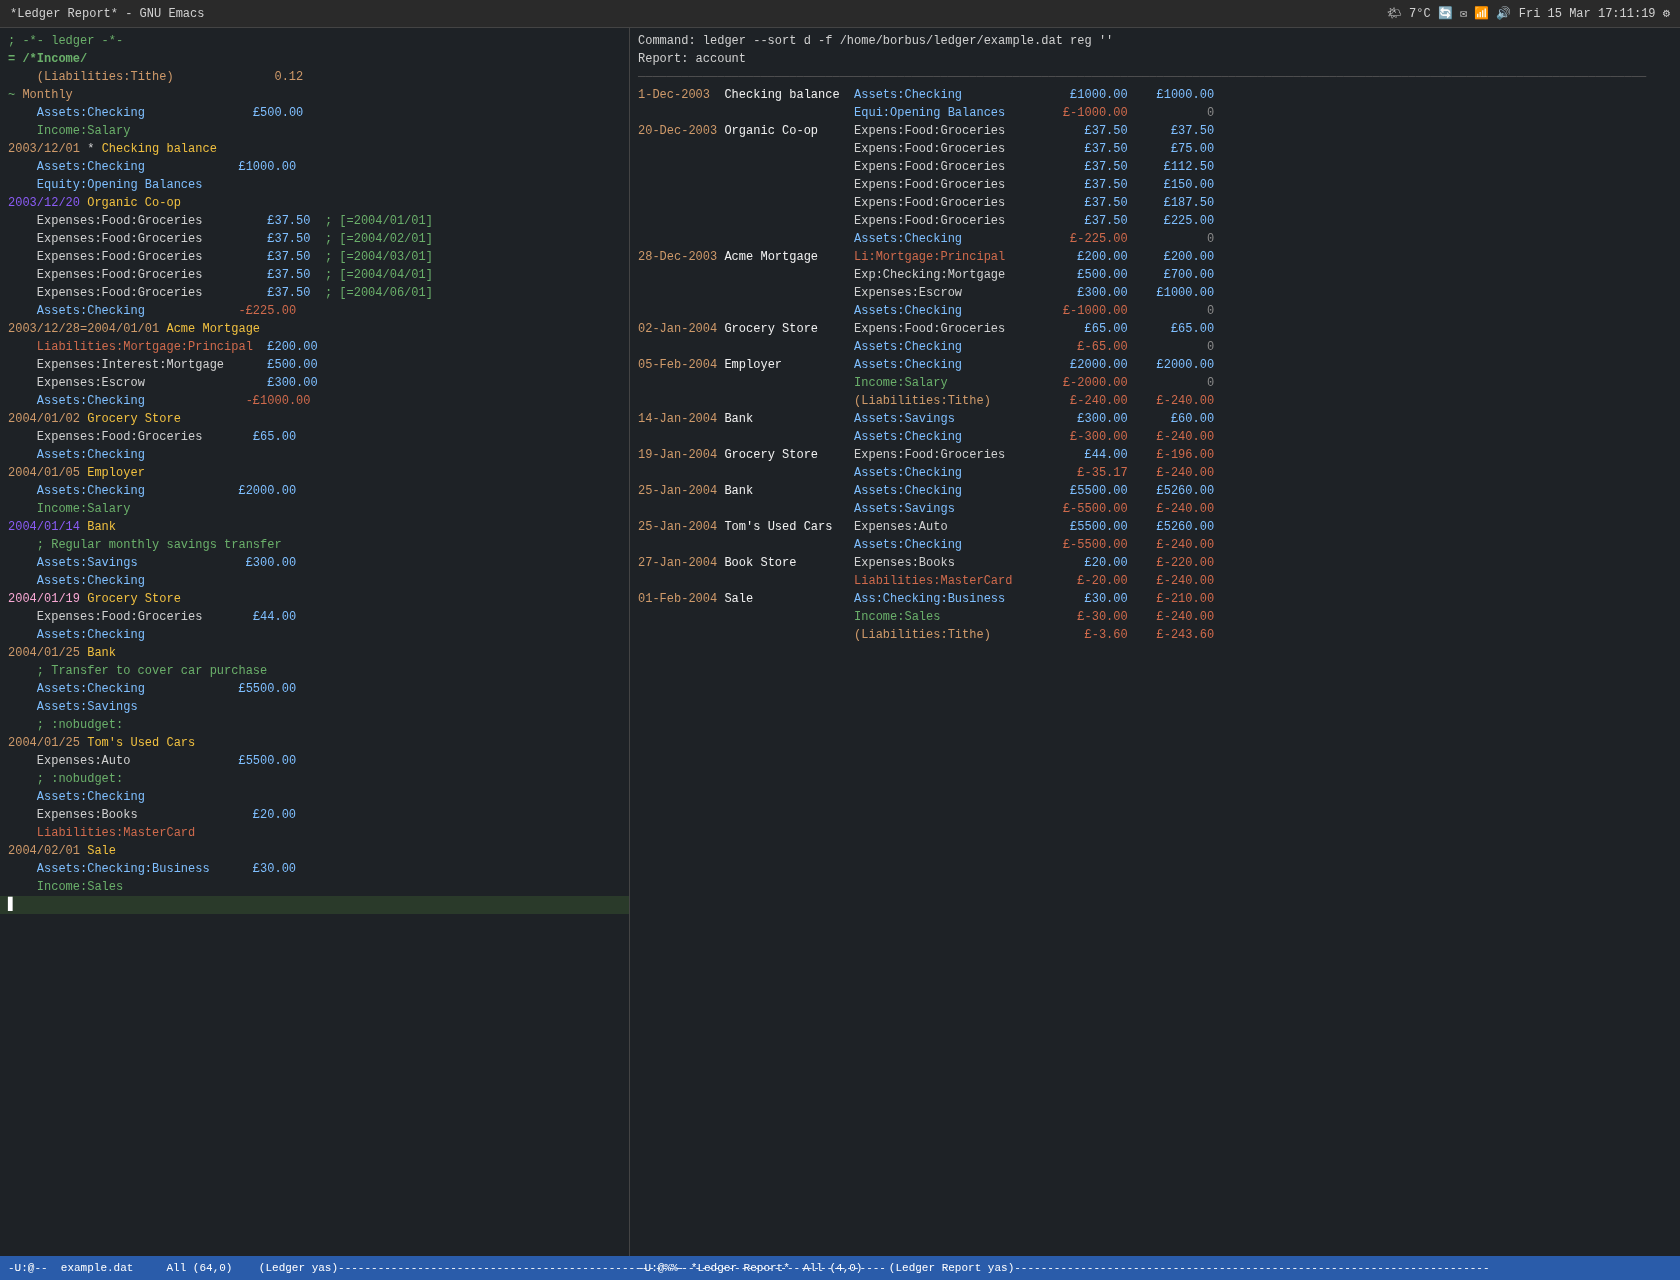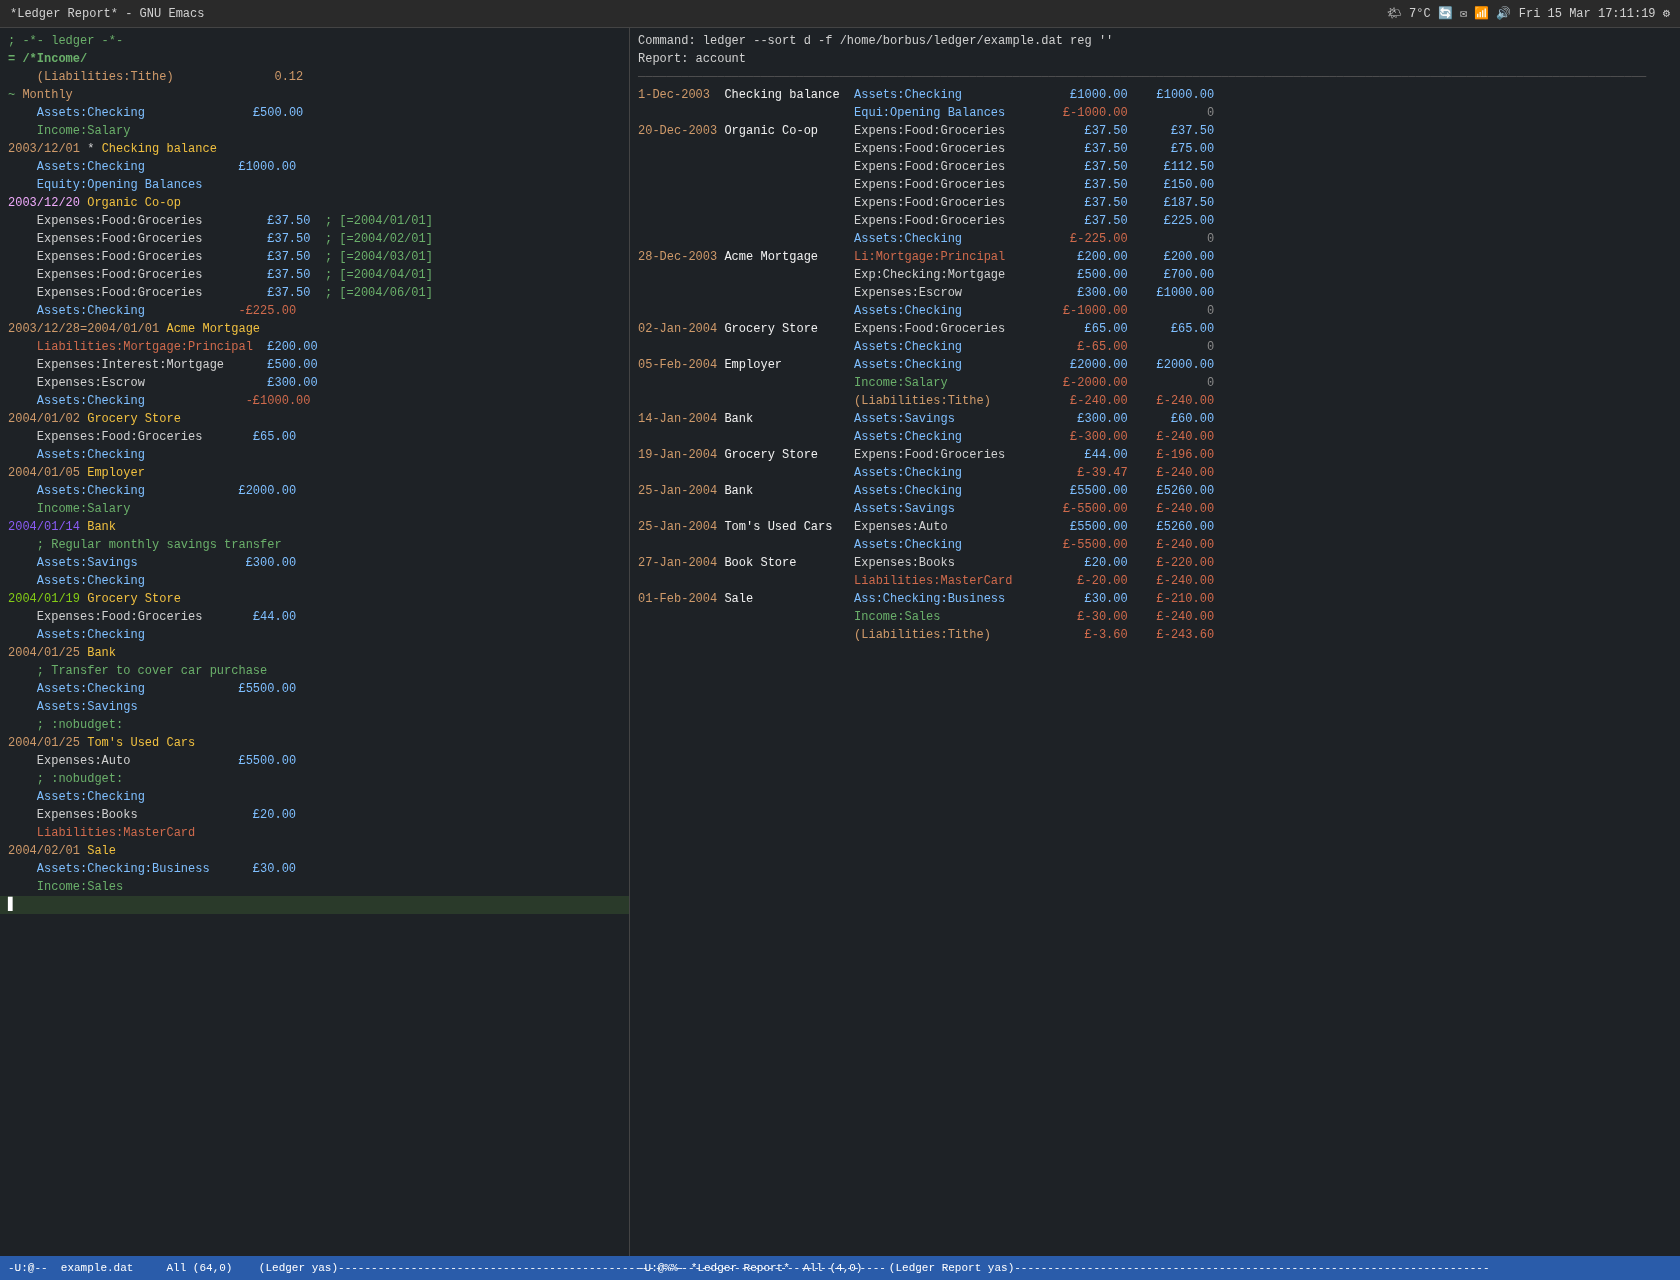--- a/index.html
+++ b/index.html
@@ -82,21 +82,21 @@
       <div class="line"><span>    </span><span style="color: rgb(207, 154, 106);">(Liabilities:Tithe)              0.12</span></div>
       <div class="line"></div>
       <div class="line"><span style="color: rgb(106, 175, 106);">~ </span><span style="color: rgb(207, 154, 106);">Monthly</span></div>
       <div class="line"><span>    </span><span style="color: rgb(127, 191, 255);">Assets:Checking</span><span>               </span><span style="color: rgb(127, 191, 255);">£500.00</span></div>
       <div class="line"><span>    </span><span style="color: rgb(106, 175, 106);">Income:Salary</span></div>
       <div class="line"></div>
       <div class="line"><span style="color: rgb(207, 154, 106);">2003/12/01 </span><span style="color: rgb(208, 208, 208);">* </span><span style="color: rgb(240, 192, 64);">Checking balance</span></div>
       <div class="line"><span>    </span><span style="color: rgb(127, 191, 255);">Assets:Checking</span><span>             </span><span style="color: rgb(127, 191, 255);">£1000.00</span></div>
       <div class="line"><span>    </span><span style="color: rgb(127, 191, 255);">Equity:Opening Balances</span></div>
       <div class="line"></div>
-      <div class="line"><span style="color: #f0abfc; text-align: right;">2003/12/20 </span><span style="color: rgb(240, 192, 64);">Organic Co-op</span></div>
+      <div class="line"><span style="color: #8b5cf6; text-align: right;">2003/12/20 </span><span style="color: rgb(240, 192, 64);">Organic Co-op</span></div>
       <div class="line"><span>    </span><span style="color: rgb(208, 208, 208);">Expenses:Food:Groceries</span><span>         </span><span style="color: rgb(127, 191, 255);">£37.50</span><span style="color: rgb(106, 175, 106);">  ; [=2004/01/01]</span></div>
       <div class="line"><span>    </span><span style="color: rgb(208, 208, 208);">Expenses:Food:Groceries</span><span>         </span><span style="color: rgb(127, 191, 255);">£37.50</span><span style="color: rgb(106, 175, 106);">  ; [=2004/02/01]</span></div>
       <div class="line"><span>    </span><span style="color: rgb(208, 208, 208);">Expenses:Food:Groceries</span><span>         </span><span style="color: rgb(127, 191, 255);">£37.50</span><span style="color: rgb(106, 175, 106);">  ; [=2004/03/01]</span></div>
       <div class="line"><span>    </span><span style="color: rgb(208, 208, 208);">Expenses:Food:Groceries</span><span>         </span><span style="color: rgb(127, 191, 255);">£37.50</span><span style="color: rgb(106, 175, 106);">  ; [=2004/04/01]</span></div>
       <div class="line"><span>    </span><span style="color: rgb(208, 208, 208);">Expenses:Food:Groceries</span><span>         </span><span style="color: rgb(127, 191, 255);">£37.50</span><span style="color: rgb(106, 175, 106);">  ; [=2004/06/01]</span></div>
       <div class="line"><span>    </span><span style="color: rgb(127, 191, 255);">Assets:Checking</span><span>             </span><span style="color: rgb(207, 106, 76);">-£225.00</span></div>
       <div class="line"></div>
       <div class="line"><span style="color: rgb(207, 154, 106);">2003/12/28=2004/01/01 </span><span style="color: rgb(240, 192, 64);">Acme Mortgage</span></div>
       <div class="line"><span>    </span><span style="color: rgb(207, 106, 76);">Liabilities:Mortgage:Principal</span><span>  </span><span style="color: rgb(127, 191, 255);">£200.00</span></div>
       <div class="line"><span>    </span><span style="color: rgb(208, 208, 208);">Expenses:Interest:Mortgage</span><span>      </span><span style="color: rgb(127, 191, 255);">£500.00</span></div>
@@ -109,21 +109,21 @@
       <div class="line"></div>
       <div class="line"><span style="color: rgb(207, 154, 106);">2004/01/05 </span><span style="color: rgb(240, 192, 64);">Employer</span></div>
       <div class="line"><span>    </span><span style="color: rgb(127, 191, 255);">Assets:Checking</span><span>             </span><span style="color: rgb(127, 191, 255);">£2000.00</span></div>
       <div class="line"><span>    </span><span style="color: rgb(106, 175, 106);">Income:Salary</span></div>
       <div class="line"></div>
       <div class="line"><span style="color: #8b5cf6;">2004/01/14 </span><span style="color: rgb(240, 192, 64);">Bank</span></div>
       <div class="line" style="color: rgb(106, 175, 106);">    ; Regular monthly savings transfer</div>
       <div class="line"><span>    </span><span style="color: rgb(127, 191, 255);">Assets:Savings</span><span>               </span><span style="color: rgb(127, 191, 255);">£300.00</span></div>
       <div class="line"><span>    </span><span style="color: rgb(127, 191, 255);">Assets:Checking</span></div>
       <div class="line"></div>
-      <div class="line"><span style="color: #84cc16;">2004/01/19 </span><span style="color: rgb(240, 192, 64);">Grocery Store</span></div>
+      <div class="line"><span style="color: #f9a8d4;">2004/01/19 </span><span style="color: rgb(240, 192, 64);">Grocery Store</span></div>
       <div class="line"><span>    </span><span style="color: rgb(208, 208, 208);">Expenses:Food:Groceries</span><span>       </span><span style="color: rgb(127, 191, 255);">£44.00</span></div>
       <div class="line"><span>    </span><span style="color: rgb(127, 191, 255);">Assets:Checking</span></div>
       <div class="line"></div>
       <div class="line"><span style="color: rgb(207, 154, 106);">2004/01/25 </span><span style="color: rgb(240, 192, 64);">Bank</span></div>
       <div class="line" style="color: rgb(106, 175, 106);">    ; Transfer to cover car purchase</div>
       <div class="line"><span>    </span><span style="color: rgb(127, 191, 255);">Assets:Checking</span><span>             </span><span style="color: rgb(127, 191, 255);">£5500.00</span></div>
       <div class="line"><span>    </span><span style="color: rgb(127, 191, 255);">Assets:Savings</span></div>
       <div class="line" style="color: rgb(106, 175, 106);">    ; :nobudget:</div>
       <div class="line"></div>
       <div class="line"><span style="color: rgb(207, 154, 106);">2004/01/25 </span><span style="color: rgb(240, 192, 64);">Tom's Used Cars</span></div>
@@ -158,21 +158,21 @@
       <div class="line"><span style="color: transparent;">            </span><span style="color: rgb(208, 208, 208);">                  </span><span style="color: rgb(208, 208, 208);">Expenses:Escrow           </span><span style="color: rgb(127, 191, 255);">     £300.00</span><span style="color: rgb(127, 191, 255);">    £1000.00</span></div>
       <div class="line"><span style="color: transparent;">            </span><span style="color: rgb(208, 208, 208);">                  </span><span style="color: rgb(127, 191, 255);">Assets:Checking           </span><span style="color: rgb(207, 106, 76);">   £-1000.00</span><span style="color: rgb(136, 136, 136);">           0</span></div>
       <div class="line"><span style="color: rgb(207, 154, 106);">02-Jan-2004 </span><span style="color: rgb(240, 240, 240);">Grocery Store     </span><span style="color: rgb(208, 208, 208);">Expens:Food:Groceries     </span><span style="color: rgb(127, 191, 255);">      £65.00</span><span style="color: rgb(127, 191, 255);">      £65.00</span></div>
       <div class="line"><span style="color: transparent;">            </span><span style="color: rgb(208, 208, 208);">                  </span><span style="color: rgb(127, 191, 255);">Assets:Checking           </span><span style="color: rgb(207, 106, 76);">     £-65.00</span><span style="color: rgb(136, 136, 136);">           0</span></div>
       <div class="line"><span style="color: rgb(207, 154, 106);">05-Feb-2004 </span><span style="color: rgb(240, 240, 240);">Employer          </span><span style="color: rgb(127, 191, 255);">Assets:Checking           </span><span style="color: rgb(127, 191, 255);">    £2000.00</span><span style="color: rgb(127, 191, 255);">    £2000.00</span></div>
       <div class="line"><span style="color: transparent;">            </span><span style="color: rgb(208, 208, 208);">                  </span><span style="color: rgb(106, 175, 106);">Income:Salary             </span><span style="color: rgb(207, 106, 76);">   £-2000.00</span><span style="color: rgb(136, 136, 136);">           0</span></div>
       <div class="line"><span style="color: transparent;">            </span><span style="color: rgb(208, 208, 208);">                  </span><span style="color: rgb(207, 154, 106);">(Liabilities:Tithe)       </span><span style="color: rgb(207, 106, 76);">    £-240.00</span><span style="color: rgb(207, 106, 76);">    £-240.00</span></div>
       <div class="line"><span style="color: rgb(207, 154, 106);">14-Jan-2004 </span><span style="color: rgb(240, 240, 240);">Bank              </span><span style="color: rgb(127, 191, 255);">Assets:Savings            </span><span style="color: rgb(127, 191, 255);">     £300.00</span><span style="color: rgb(127, 191, 255);">      £60.00</span></div>
       <div class="line"><span style="color: transparent;">            </span><span style="color: rgb(208, 208, 208);">                  </span><span style="color: rgb(127, 191, 255);">Assets:Checking           </span><span style="color: rgb(207, 106, 76);">    £-300.00</span><span style="color: rgb(207, 106, 76);">    £-240.00</span></div>
       <div class="line"><span style="color: rgb(207, 154, 106);">19-Jan-2004 </span><span style="color: rgb(240, 240, 240);">Grocery Store     </span><span style="color: rgb(208, 208, 208);">Expens:Food:Groceries     </span><span style="color: rgb(127, 191, 255);">      £44.00</span><span style="color: rgb(207, 106, 76);">    £-196.00</span></div>
-      <div class="line"><span style="color: transparent;">            </span><span style="color: rgb(208, 208, 208);">                  </span><span style="color: rgb(127, 191, 255);">Assets:Checking           </span><span style="color: rgb(207, 106, 76);">     £-39.47</span><span style="color: rgb(207, 106, 76);">    £-240.00</span></div>
+      <div class="line"><span style="color: transparent;">            </span><span style="color: rgb(208, 208, 208);">                  </span><span style="color: rgb(127, 191, 255);">Assets:Checking           </span><span style="color: rgb(207, 106, 76);">     £-35.17</span><span style="color: rgb(207, 106, 76);">    £-240.00</span></div>
       <div class="line"><span style="color: rgb(207, 154, 106);">25-Jan-2004 </span><span style="color: rgb(240, 240, 240);">Bank              </span><span style="color: rgb(127, 191, 255);">Assets:Checking           </span><span style="color: rgb(127, 191, 255);">    £5500.00</span><span style="color: rgb(127, 191, 255);">    £5260.00</span></div>
       <div class="line"><span style="color: transparent;">            </span><span style="color: rgb(208, 208, 208);">                  </span><span style="color: rgb(127, 191, 255);">Assets:Savings            </span><span style="color: rgb(207, 106, 76);">   £-5500.00</span><span style="color: rgb(207, 106, 76);">    £-240.00</span></div>
       <div class="line"><span style="color: rgb(207, 154, 106);">25-Jan-2004 </span><span style="color: rgb(240, 240, 240);">Tom's Used Cars   </span><span style="color: rgb(208, 208, 208);">Expenses:Auto             </span><span style="color: rgb(127, 191, 255);">    £5500.00</span><span style="color: rgb(127, 191, 255);">    £5260.00</span></div>
       <div class="line"><span style="color: transparent;">            </span><span style="color: rgb(208, 208, 208);">                  </span><span style="color: rgb(127, 191, 255);">Assets:Checking           </span><span style="color: rgb(207, 106, 76);">   £-5500.00</span><span style="color: rgb(207, 106, 76);">    £-240.00</span></div>
       <div class="line"><span style="color: rgb(207, 154, 106);">27-Jan-2004 </span><span style="color: rgb(240, 240, 240);">Book Store        </span><span style="color: rgb(208, 208, 208);">Expenses:Books            </span><span style="color: rgb(127, 191, 255);">      £20.00</span><span style="color: rgb(207, 106, 76);">    £-220.00</span></div>
       <div class="line"><span style="color: transparent;">            </span><span style="color: rgb(208, 208, 208);">                  </span><span style="color: rgb(207, 106, 76);">Liabilities:MasterCard    </span><span style="color: rgb(207, 106, 76);">     £-20.00</span><span style="color: rgb(207, 106, 76);">    £-240.00</span></div>
       <div class="line"><span style="color: rgb(207, 154, 106);">01-Feb-2004 </span><span style="color: rgb(240, 240, 240);">Sale              </span><span style="color: rgb(127, 191, 255);">Ass:Checking:Business     </span><span style="color: rgb(127, 191, 255);">      £30.00</span><span style="color: rgb(207, 106, 76);">    £-210.00</span></div>
       <div class="line"><span style="color: transparent;">            </span><span style="color: rgb(208, 208, 208);">                  </span><span style="color: rgb(106, 175, 106);">Income:Sales              </span><span style="color: rgb(207, 106, 76);">     £-30.00</span><span style="color: rgb(207, 106, 76);">    £-240.00</span></div>
       <div class="line"><span style="color: transparent;">            </span><span style="color: rgb(208, 208, 208);">                  </span><span style="color: rgb(207, 154, 106);">(Liabilities:Tithe)       </span><span style="color: rgb(207, 106, 76);">      £-3.60</span><span style="color: rgb(207, 106, 76);">    £-243.60</span></div>
     </div>

